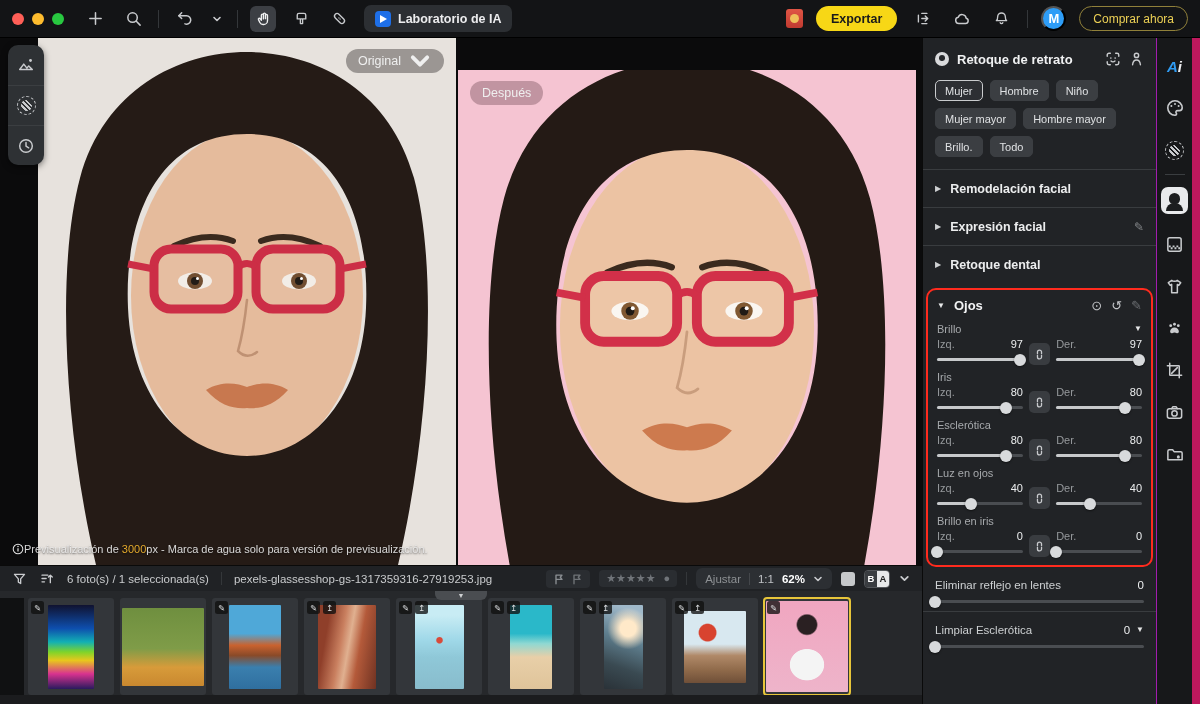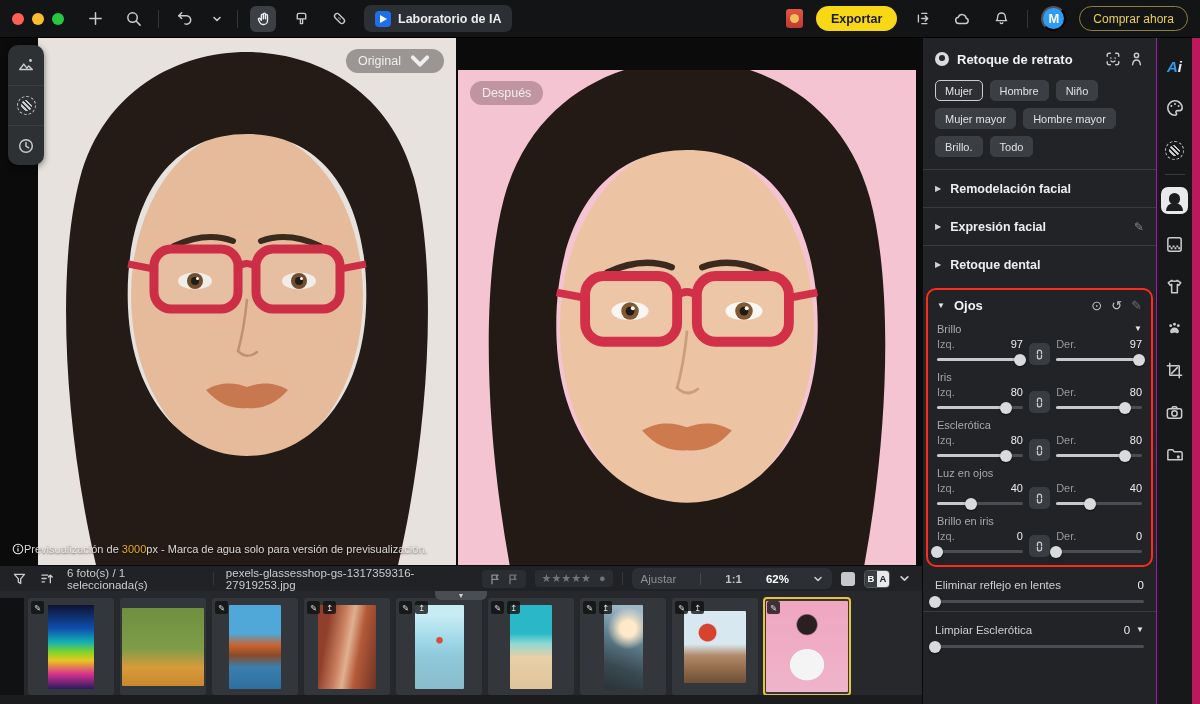--- a/index.html
+++ b/index.html
@@ -49,24 +49,24 @@
   .wm .num{color:#e3a92c;}
   .cmp-btn{position:absolute;right:20px;bottom:6px;width:22px;height:22px;border-radius:6px;background:rgba(18,18,18,0.85);border:none;display:flex;align-items:center;justify-content:center;cursor:pointer;}
 
   
   .statusbar{position:absolute;left:0;top:527px;width:922px;height:26px;background:#202225;display:flex;align-items:center;
     padding:0 12px;gap:12px;font-size:11.5px;color:#caccce;border-top:1px solid #0a0a0a;}
   .sb-ic{display:flex;align-items:center;justify-content:center;background:none;border:none;cursor:pointer;}
   .sb-right{margin-left:auto;display:flex;align-items:center;gap:9px;}
   .stars{display:flex;gap:3px;background:#2a2d31;border-radius:4px;padding:2px 7px;color:#707479;font-size:11px;}
   .flagbox{display:flex;gap:6px;background:#2a2d31;border-radius:4px;padding:3px 7px;}
-  .zoomgrp{display:flex;align-items:center;gap:24px;background:#2c2f33;border-radius:6px;height:21px;padding:0 9px;}
+  .zoomgrp{display:flex;align-items:center;gap:8px;background:#2c2f33;border-radius:6px;height:21px;padding:0 9px;}
   .zoomgrp .sep{width:1px;height:12px;background:#44474b;}
   .zoomgrp .fit{color:#8e9194;cursor:pointer;}
-  .zoomgrp .ratio{color:#bfc2c5;cursor:pointer;font-weight:bold;}
+  .zoomgrp .ratio{color:#bfc2c5;cursor:pointer;}
   .zoomgrp .zv{color:#fff;font-weight:bold;cursor:pointer;}
   .swatch{width:14px;height:14px;border-radius:3px;background:#c6c8ca;cursor:pointer;}
   .ba{display:flex;border-radius:4px;overflow:hidden;border:1px solid #55585c;cursor:pointer;}
   .ba span{width:12px;height:16px;display:flex;align-items:center;justify-content:center;font-size:9.5px;font-weight:bold;}
   .ba .b{background:#3a3d41;color:#fff;}
   .ba .a{background:#e8e9ea;color:#222;}
 
   
   .filmstrip{position:absolute;left:0;top:553px;width:922px;height:113px;background:#26282b;}
   .fs-handle{position:absolute;left:435px;top:0;width:52px;height:9px;background:#4a4d51;border-radius:0 0 6px 6px;

